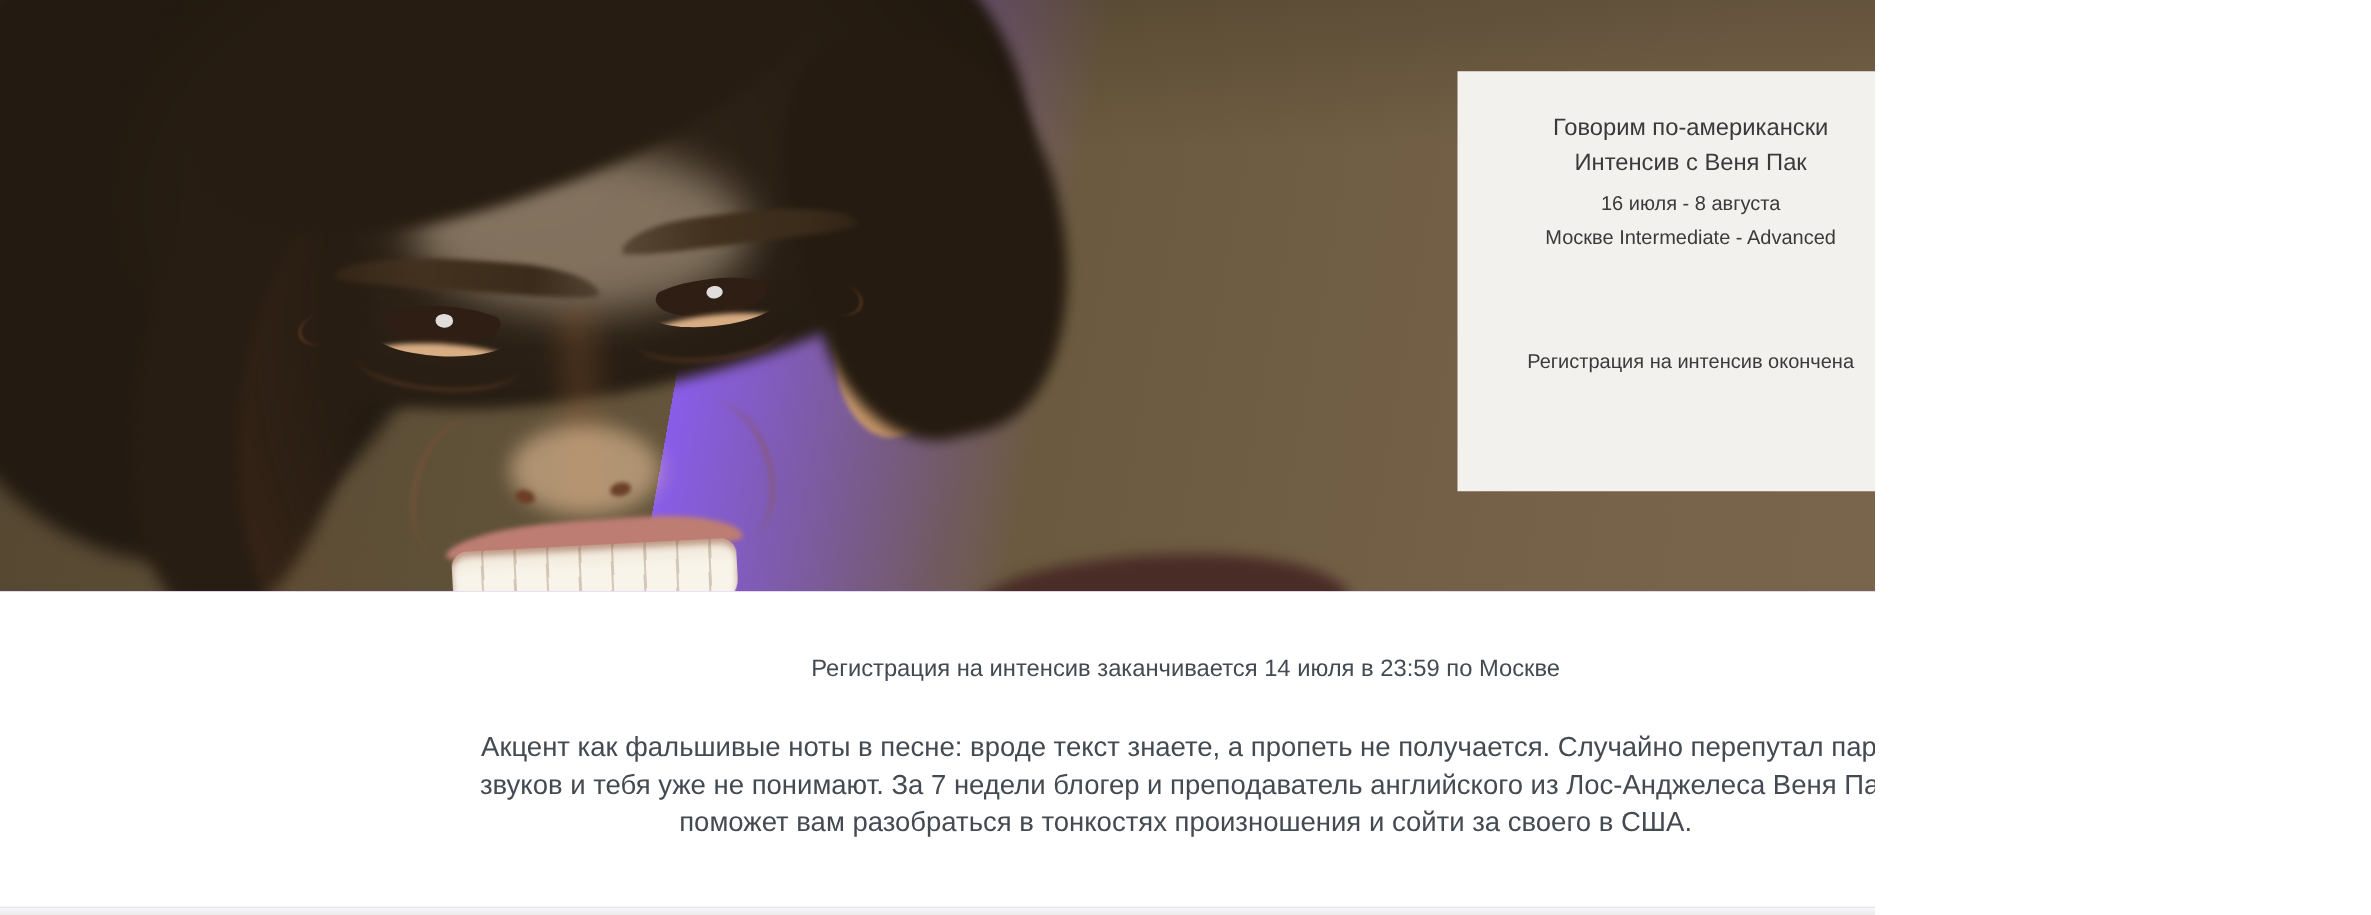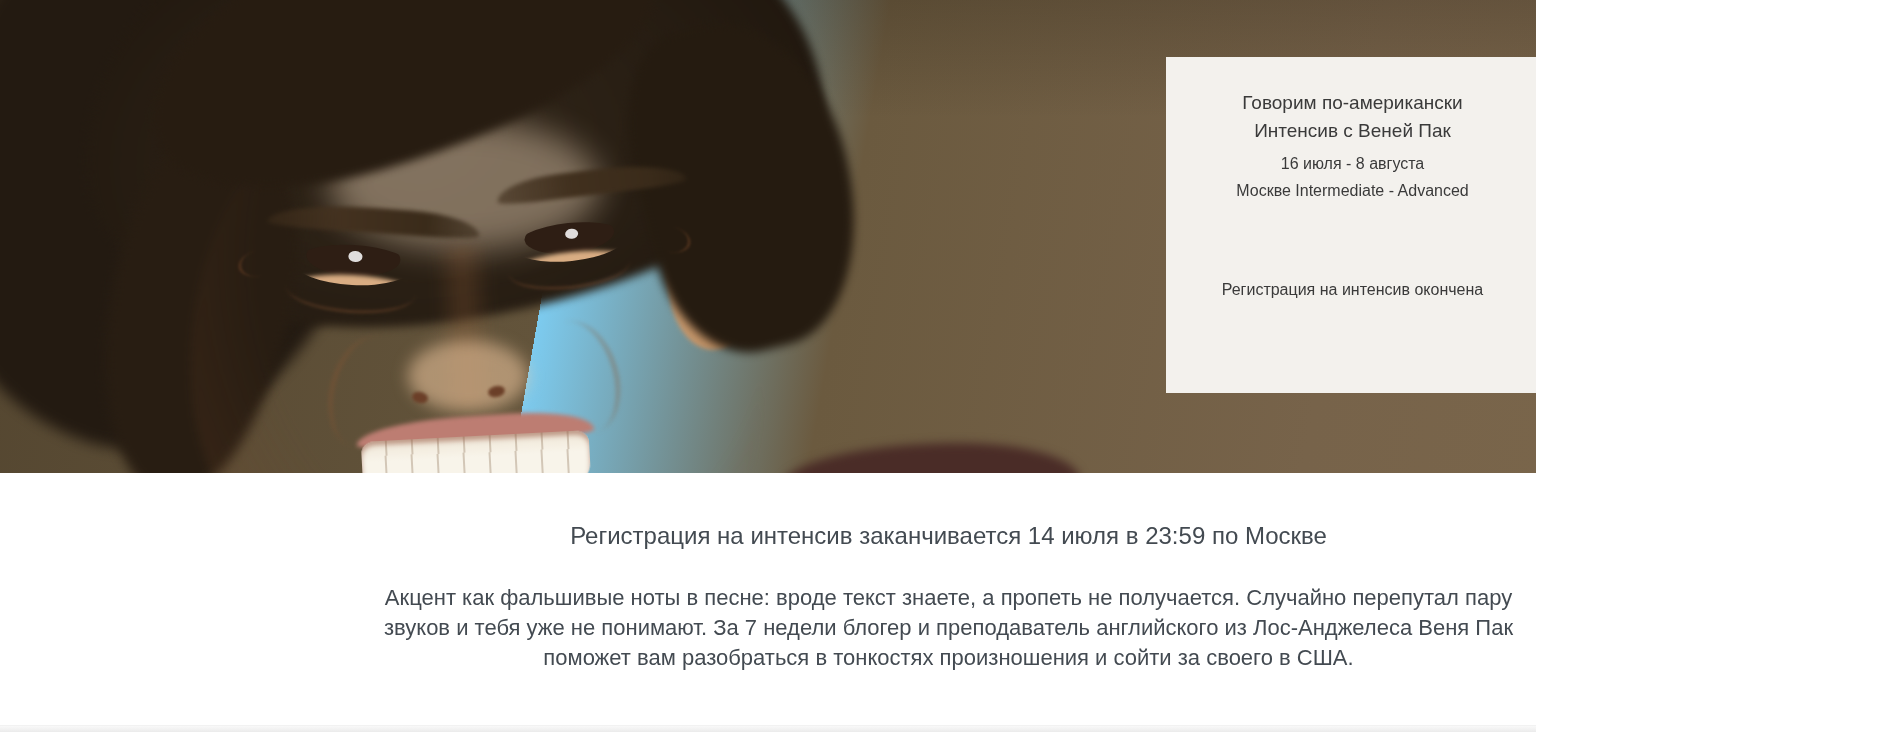--- a/index.html
+++ b/index.html
@@ -1,19 +1,18 @@
 <!DOCTYPE html>
 <html lang="ru"><head>
 <meta charset="utf-8">
 <style>
   html,body{margin:0;padding:0;background:#fff;}
   .page{
-    position:relative;width:1500px;height:732px;overflow:hidden;background:#7dd3fc;
+    position:relative;width:1500px;height:732px;overflow:hidden;background:#8b5cf6;
     font-family:"Liberation Sans", sans-serif;
-    padding-left:36px;
   }
 
   
   .hero{
     position:absolute;left:0;top:0;width:1897px;height:473px;overflow:hidden;
     background:linear-gradient(100deg,#544630 0%,#63543b 30%,#75624612 0%,#6b5a3f 45%,#77634a 70%,#7c684b 100%);
   }
   .hero .shape{position:absolute;}
   .vignette{
     left:0;top:0;width:100%;height:100%;
@@ -93,21 +92,21 @@
   }
   .card-title{font-size:19px;line-height:28px;color:#3a3a3a;}
   .card-dates{margin-top:5px;font-size:16px;line-height:27px;color:#3a3a3a;}
   .card-status{margin-top:76px;font-size:16px;line-height:20px;color:#3a3a3a;}
 
   
   .intro{
     position:absolute;left:0;top:473px;width:1897px;height:253px;background:#ffffff;
     text-align:center;color:#434a51;
   }
-  .deadline{margin:48px auto 12px auto;max-width:1400px;font-size:24px;line-height:30px;}
+  .deadline{margin:48px auto 12px auto;max-width:1400px;font-size:19px;line-height:30px;}
   .description{margin:32px auto 0 auto;max-width:1195px;font-size:22px;line-height:30px;}
 
   .bottom-strip{
     position:absolute;left:0;top:725px;width:1897px;height:7px;
     background:linear-gradient(180deg,#f9f9f9,#ebebeb);border-top:1px solid #f2f2f2;box-sizing:border-box;
   }
 </style>
 </head>
 <body>
 
@@ -146,21 +145,21 @@
     <div class="shape nostril nostril-right"></div>
     <div class="shape nasolabial-left"></div>
     <div class="shape nasolabial-right"></div>
     <div class="shape upper-lip"></div>
     <div class="shape teeth"></div>
     <div class="shape shirt"></div>
 
     <div class="card">
       <div class="card-title">
         <div>Говорим по-американски</div>
-        <div>Интенсив с Веней Пак</div>
+        <div>Интенсив с Веня Пак</div>
       </div>
       <div class="card-dates">
         <div>16 июля - 8 августа</div>
         <div>Москве Intermediate - Advanced</div>
       </div>
       <div class="card-status">Регистрация на интенсив окончена</div>
     </div>
   </div>
 
   <div class="intro">

